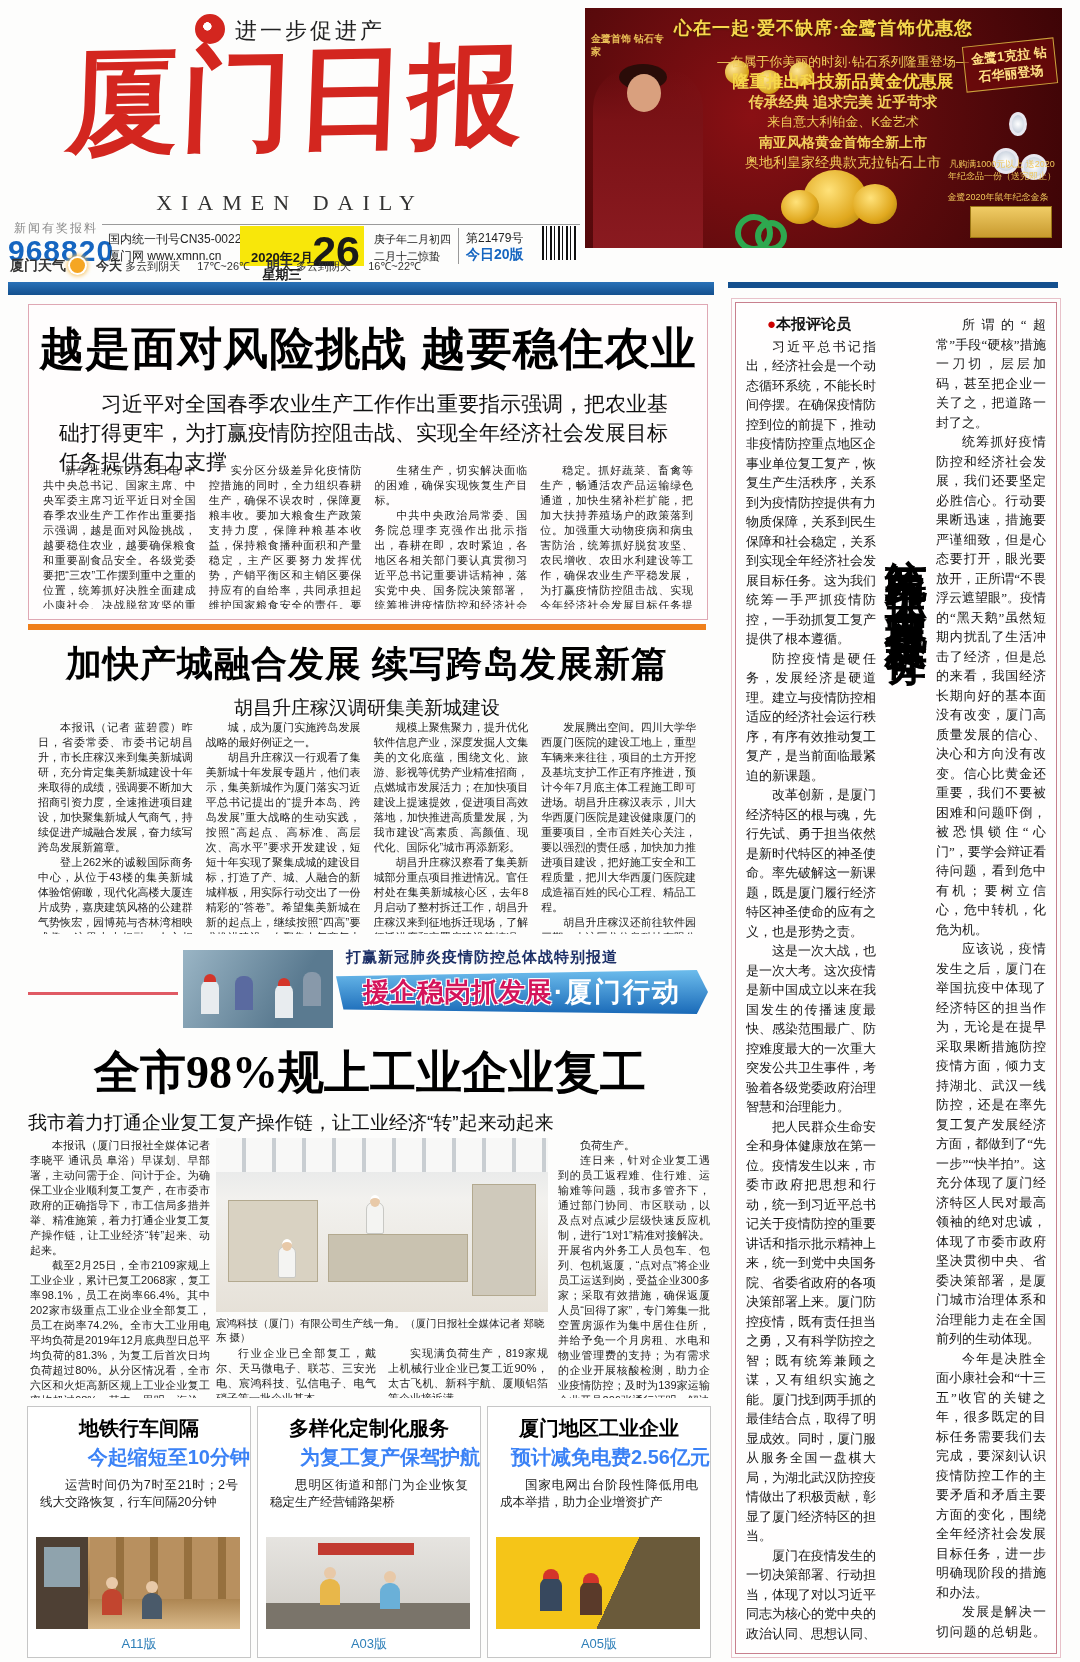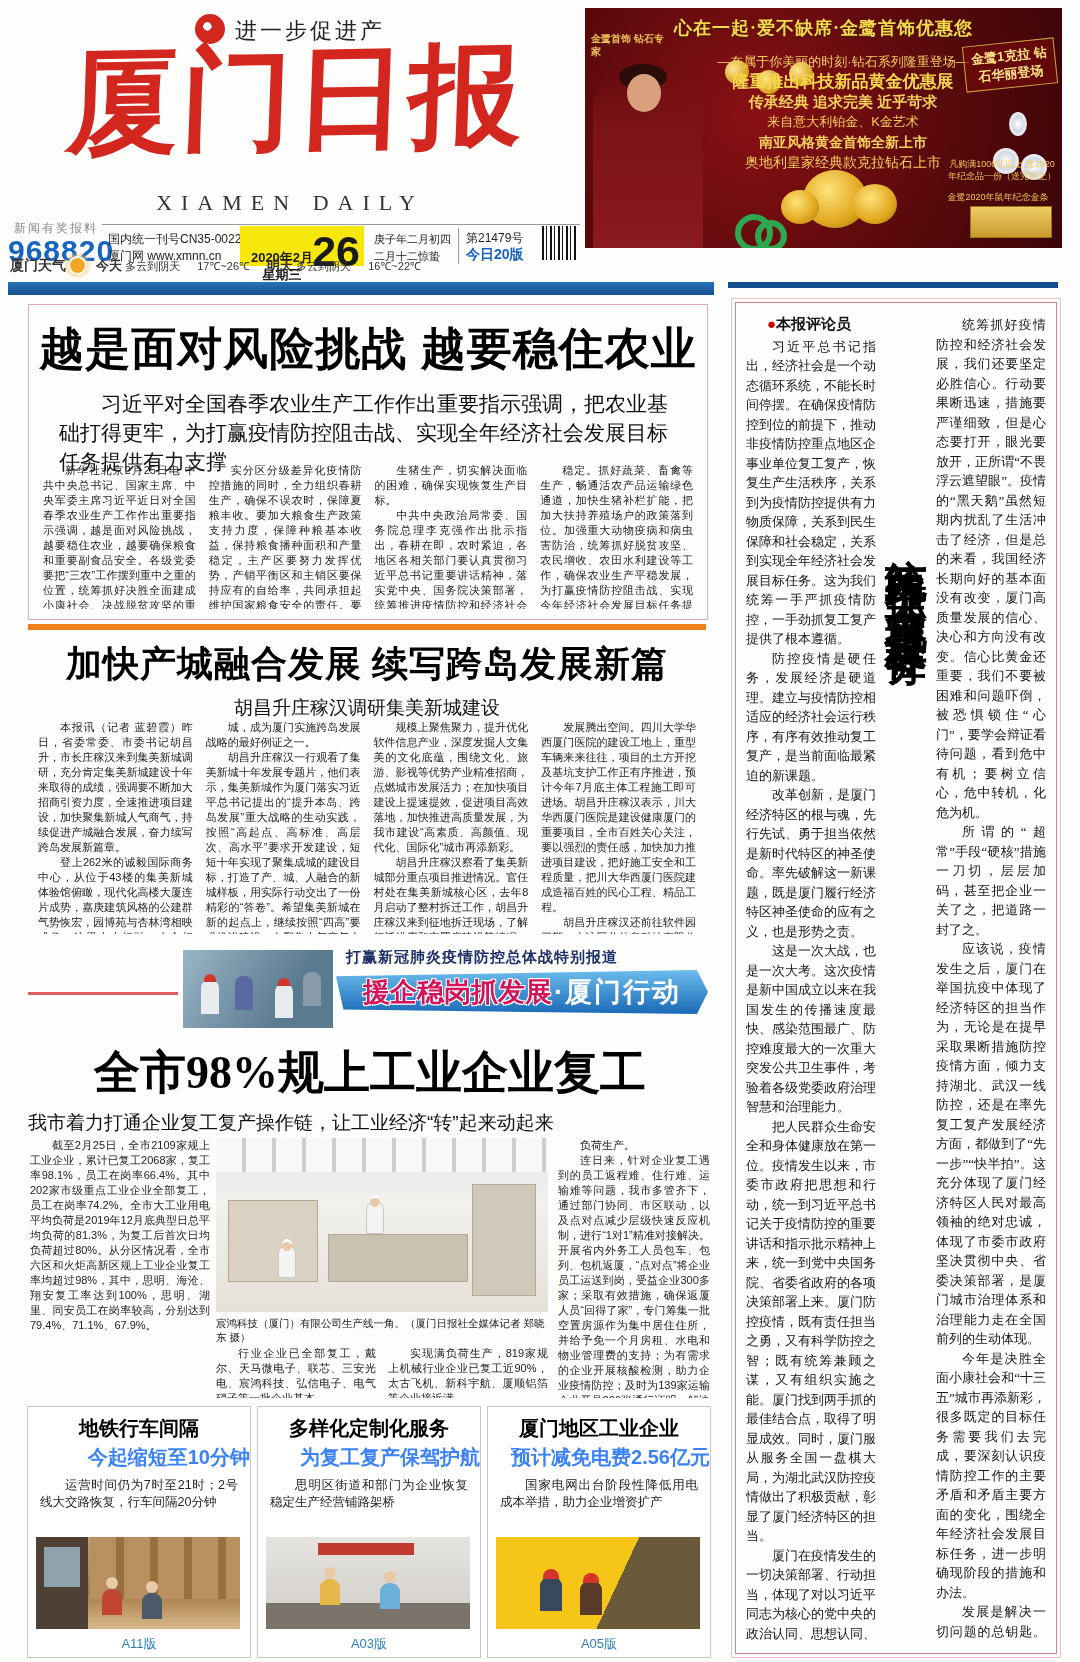--- a/index.html
+++ b/index.html
@@ -291,20 +291,21 @@
         <span class="ribbon-main">援企稳岗抓发展</span>
         <span class="ribbon-sub">·厦门行动</span>
       </div>
     </div>
 
     <div class="a3">
       <div class="a3-head">全市98%规上工业企业复工</div>
       <div class="a3-sub">我市着力打通企业复工复产操作链，让工业经济“转”起来动起来</div>
       <div class="a3-body">
         <div class="a3-col a3-c1">
+            <p>本报讯（厦门日报社全媒体记者 李晓平 通讯员 阜浴）早谋划、早部署，主动问需于企、问计于企。为确保工业企业顺利复工复产，在市委市政府的正确指导下，市工信局多措并举、精准施策，着力打通企业复工复产操作链，让工业经济“转”起来、动起来。</p>
             <p>截至2月25日，全市2109家规上工业企业，累计已复工2068家，复工率98.1%，员工在岗率66.4%。其中202家市级重点工业企业全部复工，员工在岗率74.2%。全市大工业用电平均负荷是2019年12月底典型日总平均负荷的81.3%，为复工后首次日均负荷超过80%。从分区情况看，全市六区和火炬高新区规上工业企业复工率均超过98%，其中，思明、海沧、翔安复工率达到100%，思明、湖里、同安员工在岗率较高，分别达到79.4%、71.1%、67.9%。</p>
           </div>
         <div class="a3-photo">
           <div class="ceil"></div>
           <div class="mach" style="left:12px;top:62px;width:88px;height:80px;"></div>
           <div class="mach" style="left:112px;top:96px;width:138px;height:46px;background:#c9c2b0;"></div>
           <div class="mach" style="left:256px;top:46px;width:62px;height:110px;background:#cfc9bb;"></div>
           <div class="worker" style="left:150px;top:64px;">
               <span class="cap"></span>
             </div>
@@ -382,22 +383,22 @@
             <p>改革创新，是厦门经济特区的根与魂，先行先试、勇于担当依然是新时代特区的神圣使命。率先破解这一新课题，既是厦门履行经济特区神圣使命的应有之义，也是形势之责。</p>
             <p>这是一次大战，也是一次大考。这次疫情是新中国成立以来在我国发生的传播速度最快、感染范围最广、防控难度最大的一次重大突发公共卫生事件，考验着各级党委政府治理智慧和治理能力。</p>
             <p>把人民群众生命安全和身体健康放在第一位。疫情发生以来，市委市政府把思想和行动，统一到习近平总书记关于疫情防控的重要讲话和指示批示精神上来，统一到党中央国务院、省委省政府的各项决策部署上来。厦门防控疫情，既有责任担当之勇，又有科学防控之智；既有统筹兼顾之谋，又有组织实施之能。厦门找到两手抓的最佳结合点，取得了明显成效。同时，厦门服从服务全国一盘棋大局，为湖北武汉防控疫情做出了积极贡献，彰显了厦门经济特区的担当。</p>
             <p>厦门在疫情发生的一切决策部署、行动担当，体现了对以习近平同志为核心的党中央的政治认同、思想认同、情感认同、行动认同。经此一“疫”，我市广大党员干部迎难而上、勇于担当的精气神和战斗力再次得到提升。</p>
           </div>
       </div>
       <div class="ed-mid">
         <div class="ed-vert">统筹两手抓 奋力实现全年目标任务</div>
       </div>
       <div class="ed-col ed-right">
+          <p>所谓的“超常”手段“硬核”措施一刀切，层层加码，甚至把企业一关了之，把道路一封了之。</p>
           <p>统筹抓好疫情防控和经济社会发展，我们还要坚定必胜信心。行动要果断迅速，措施要严谨细致，但是心态要打开，眼光要放开，正所谓“不畏浮云遮望眼”。疫情的“黑天鹅”虽然短期内扰乱了生活冲击了经济，但是总的来看，我国经济长期向好的基本面没有改变，厦门高质量发展的信心、决心和方向没有改变。信心比黄金还重要，我们不要被困难和问题吓倒，被恐惧锁住“心门”，要学会辩证看待问题，看到危中有机；要树立信心，危中转机，化危为机。</p>
-          <p>所谓的“超常”手段“硬核”措施一刀切，层层加码，甚至把企业一关了之，把道路一封了之。</p>
           <p>应该说，疫情发生之后，厦门在举国抗疫中体现了经济特区的担当作为，无论是在提早采取果断措施防控疫情方面，倾力支持湖北、武汉一线防控，还是在率先复工复产发展经济方面，都做到了“先一步”“快半拍”。这充分体现了厦门经济特区人民对最高领袖的绝对忠诚，体现了市委市政府坚决贯彻中央、省委决策部署，是厦门城市治理体系和治理能力走在全国前列的生动体现。</p>
-          <p>今年是决胜全面小康社会和“十三五”城市再添新彩，很多既定的目标任务需要我们去完成，要深刻认识疫情防控工作的主要矛盾和矛盾主要方面的变化，围绕全年经济社会发展目标任务，进一步明确现阶段的措施和办法。</p>
+          <p>今年是决胜全面小康社会和“十三五”收官的关键之年，很多既定的目标任务需要我们去完成，要深刻认识疫情防控工作的主要矛盾和矛盾主要方面的变化，围绕全年经济社会发展目标任务，进一步明确现阶段的措施和办法。</p>
           <p>发展是解决一切问题的总钥匙。我们要继续发扬敢为人先的特区精神，下好先手棋，打好主动仗，在继续有力有效做好疫情防控的同时，狠抓复工复产，坚定不移加快高质量发展落实赶超，为疫情防控提供强有力支撑，为接续开创厦门美好未来打下坚实基础。</p>
         </div>
     </div>
   </div>
 
 </div>
 
 </body></html>

